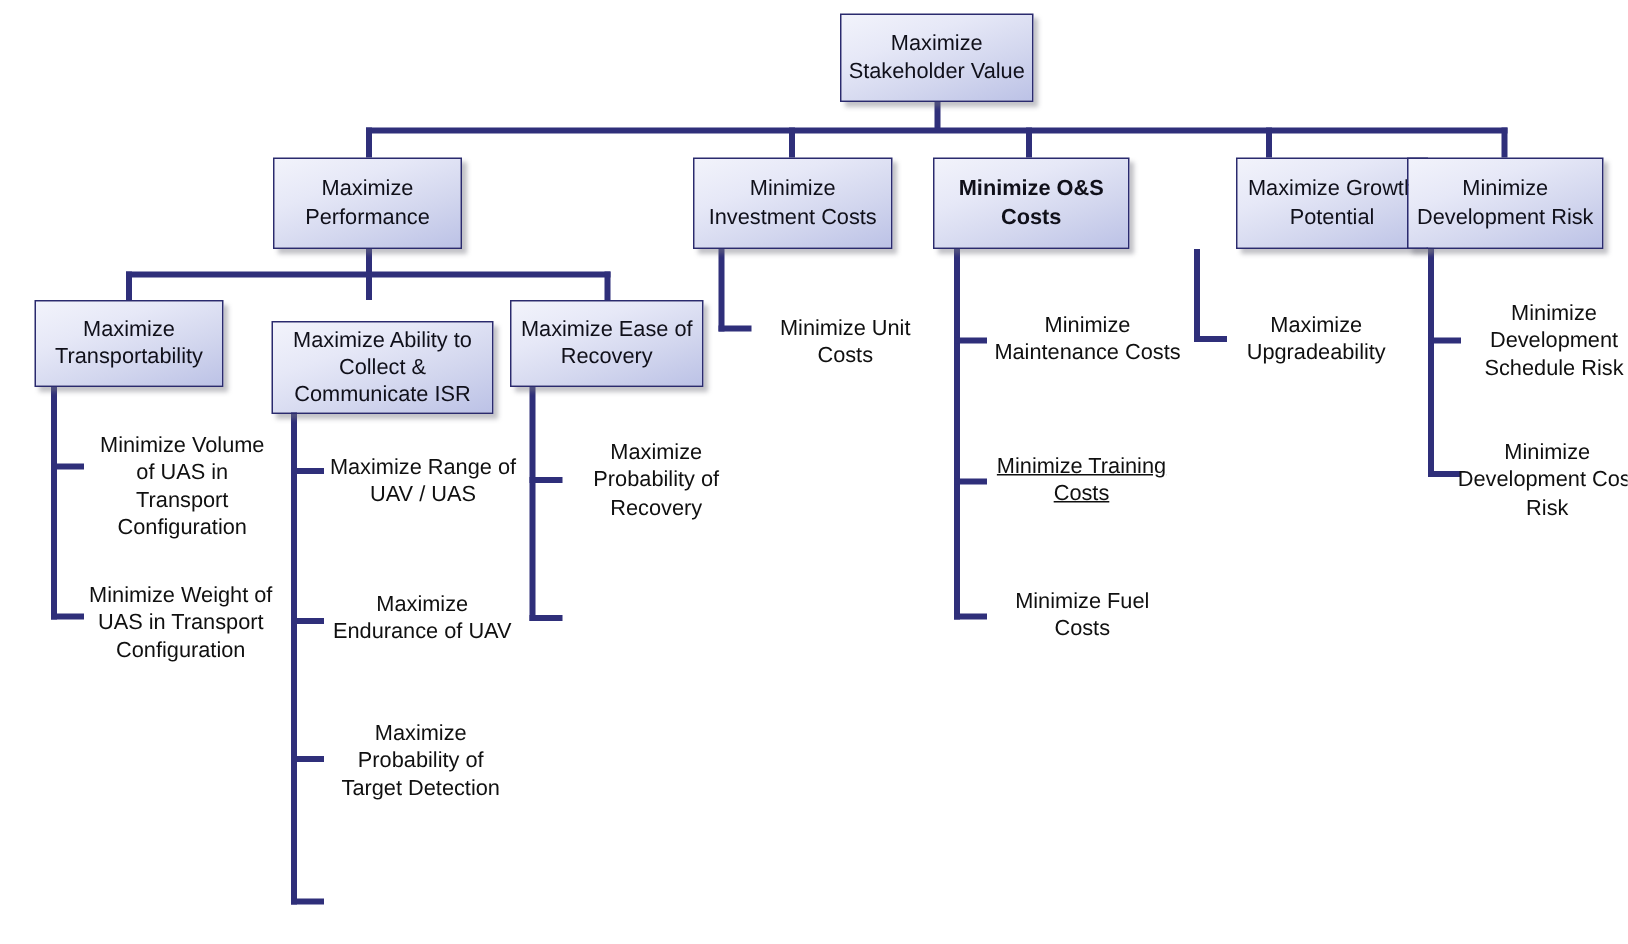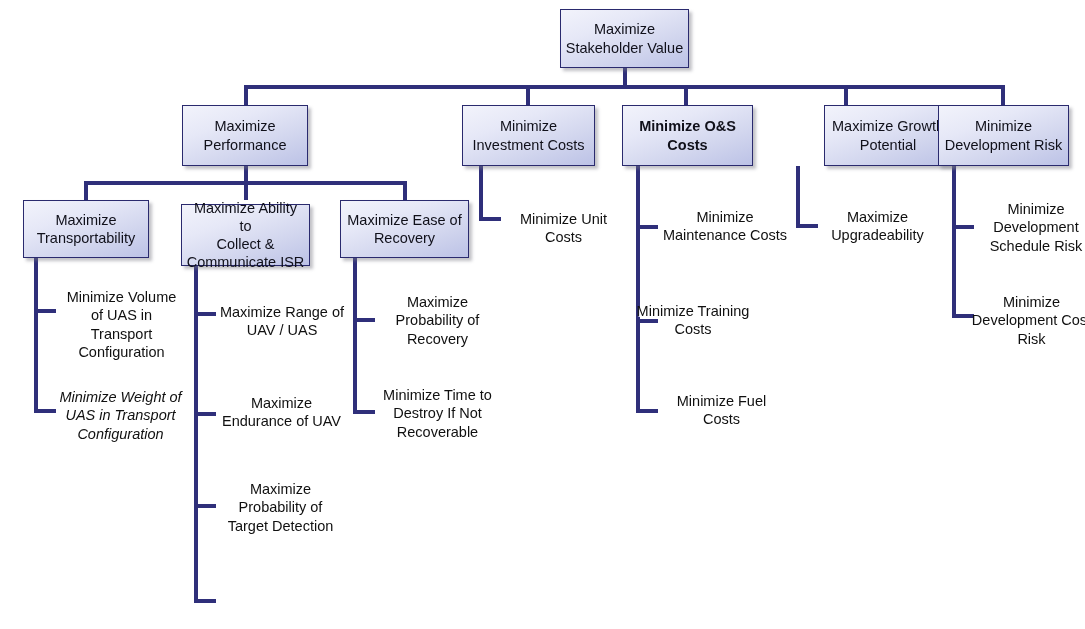--- a/index.html
+++ b/index.html
@@ -109,41 +109,40 @@
   <div class="node" style="left:804px;top:105px;width:128px;height:61px;">
     <span>Maximize Growth<br>Potential</span>
   </div>
   <div class="node" style="left:918px;top:105px;width:131px;height:61px;">
     <span>Minimize<br>Development Risk</span>
   </div>
 
   <div class="node" style="left:3px;top:200px;width:126px;height:58px;">
     <span>Maximize<br>Transportability</span>
   </div>
-  <div class="node" style="left:161px;top:204px;width:129px;height:62px;text-align:center;">
+  <div class="node" style="left:161px;top:214px;width:148px;height:62px;text-align:center;">
     <span>Maximize Ability to<br>Collect &amp;<br>Communicate ISR</span>
   </div>
   <div class="node" style="left:320px;top:200px;width:129px;height:58px;">
     <span>Maximize Ease  of<br>Recovery</span>
   </div>
 
   <div class="leaf" style="left:34px;top:288px;width:135px;">Minimize Volume<br>of UAS in<br>Transport<br>Configuration</div>
-  <div class="leaf" style="left:28px;top:388px;width:145px;font-style:italic;">Minimize Weight of<br>UAS in Transport<br>Configuration</div>
+  <div class="leaf" style="left:28px;top:388px;width:145px;">Minimize Weight of<br>UAS in Transport<br>Configuration</div>
 
   <div class="leaf" style="left:192px;top:303px;width:140px;">Maximize Range  of<br>UAV / UAS</div>
   <div class="leaf" style="left:190px;top:394px;width:143px;">Maximize<br>Endurance of UAV</div>
   <div class="leaf" style="left:193px;top:480px;width:135px;">Maximize<br>Probability of<br>Target Detection</div>
 
   <div class="leaf" style="left:354px;top:293px;width:127px;">Maximize<br>Probability of<br>Recovery</div>
-  <div class="leaf" style="left:351px;top:386px;width:133px;">Minimize Time to<br>Destroy If Not<br>Recoverable</div>
 
   <div class="leaf" style="left:479px;top:210px;width:129px;">Minimize Unit<br>Costs</div>
 
   <div class="leaf" style="left:635px;top:208px;width:140px;">Minimize<br>Maintenance Costs</div>
-  <div class="leaf" style="left:608px;top:302px;width:130px;">Minimize Training<br>Costs</div>
+  <div class="leaf" style="left:636px;top:302px;width:130px;text-decoration:underline;">Minimize Training<br>Costs</div>
   <div class="leaf" style="left:644px;top:392px;width:115px;">Minimize Fuel<br>Costs</div>
 
   <div class="leaf" style="left:795px;top:208px;width:125px;">Maximize<br>Upgradeability</div>
 
   <div class="leaf" style="left:952px;top:200px;width:128px;">Minimize<br>Development<br>Schedule Risk</div>
   <div class="leaf" style="left:942px;top:293px;width:139px;">Minimize<br>Development Cost<br>Risk</div>
 
 </div>
 
 </body></html>

